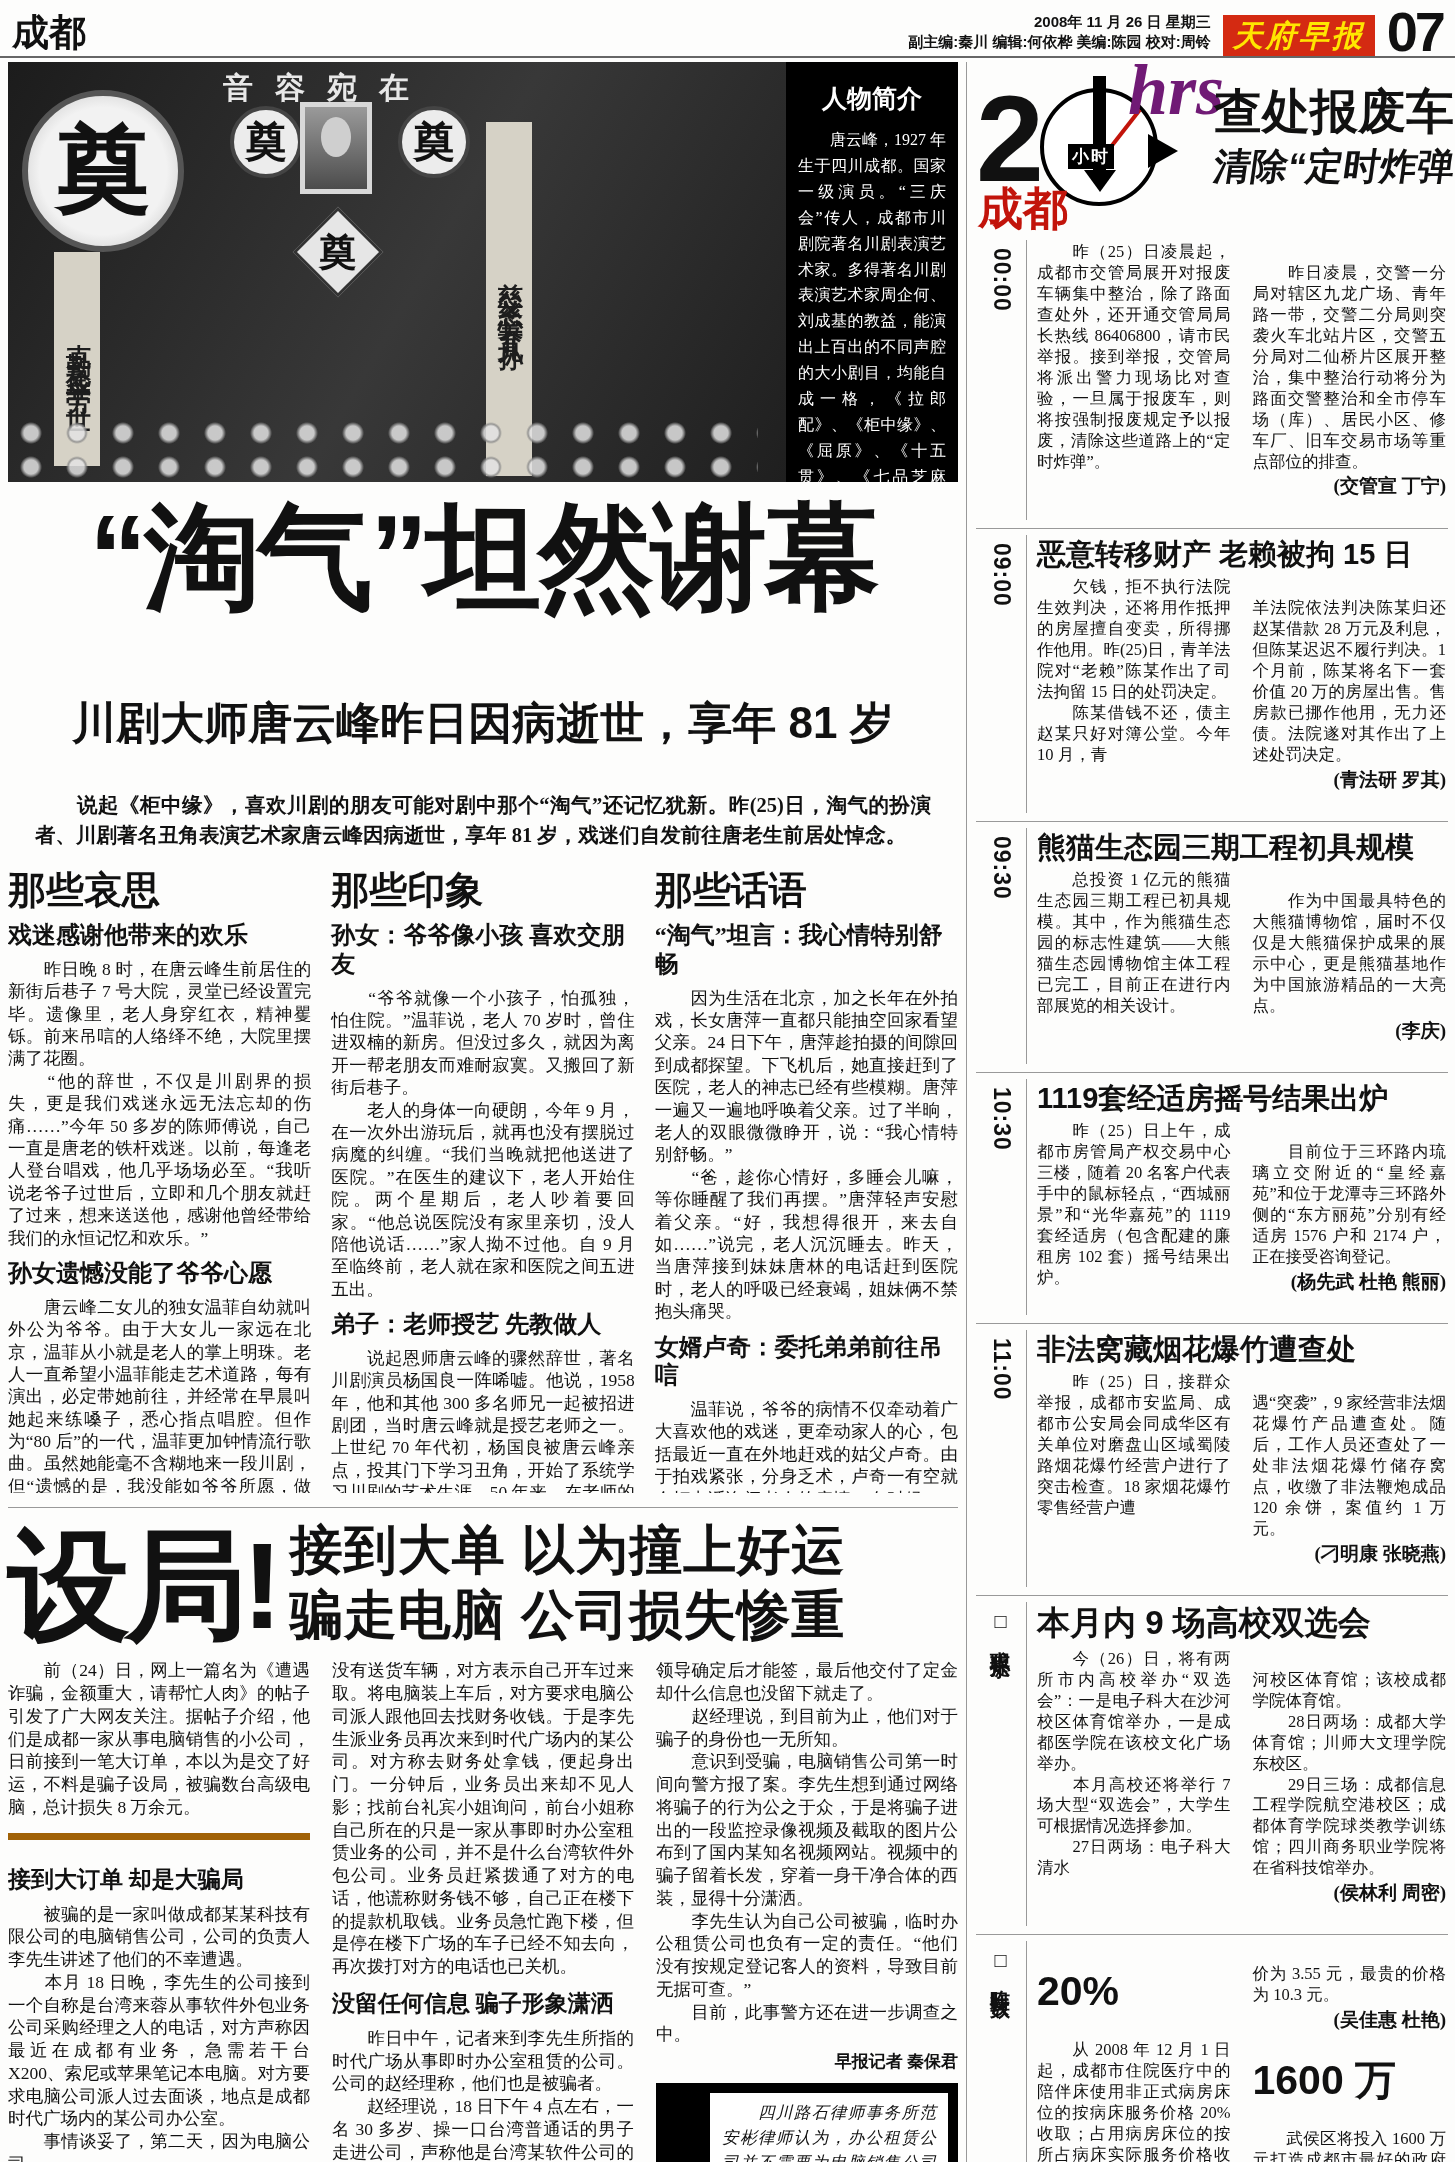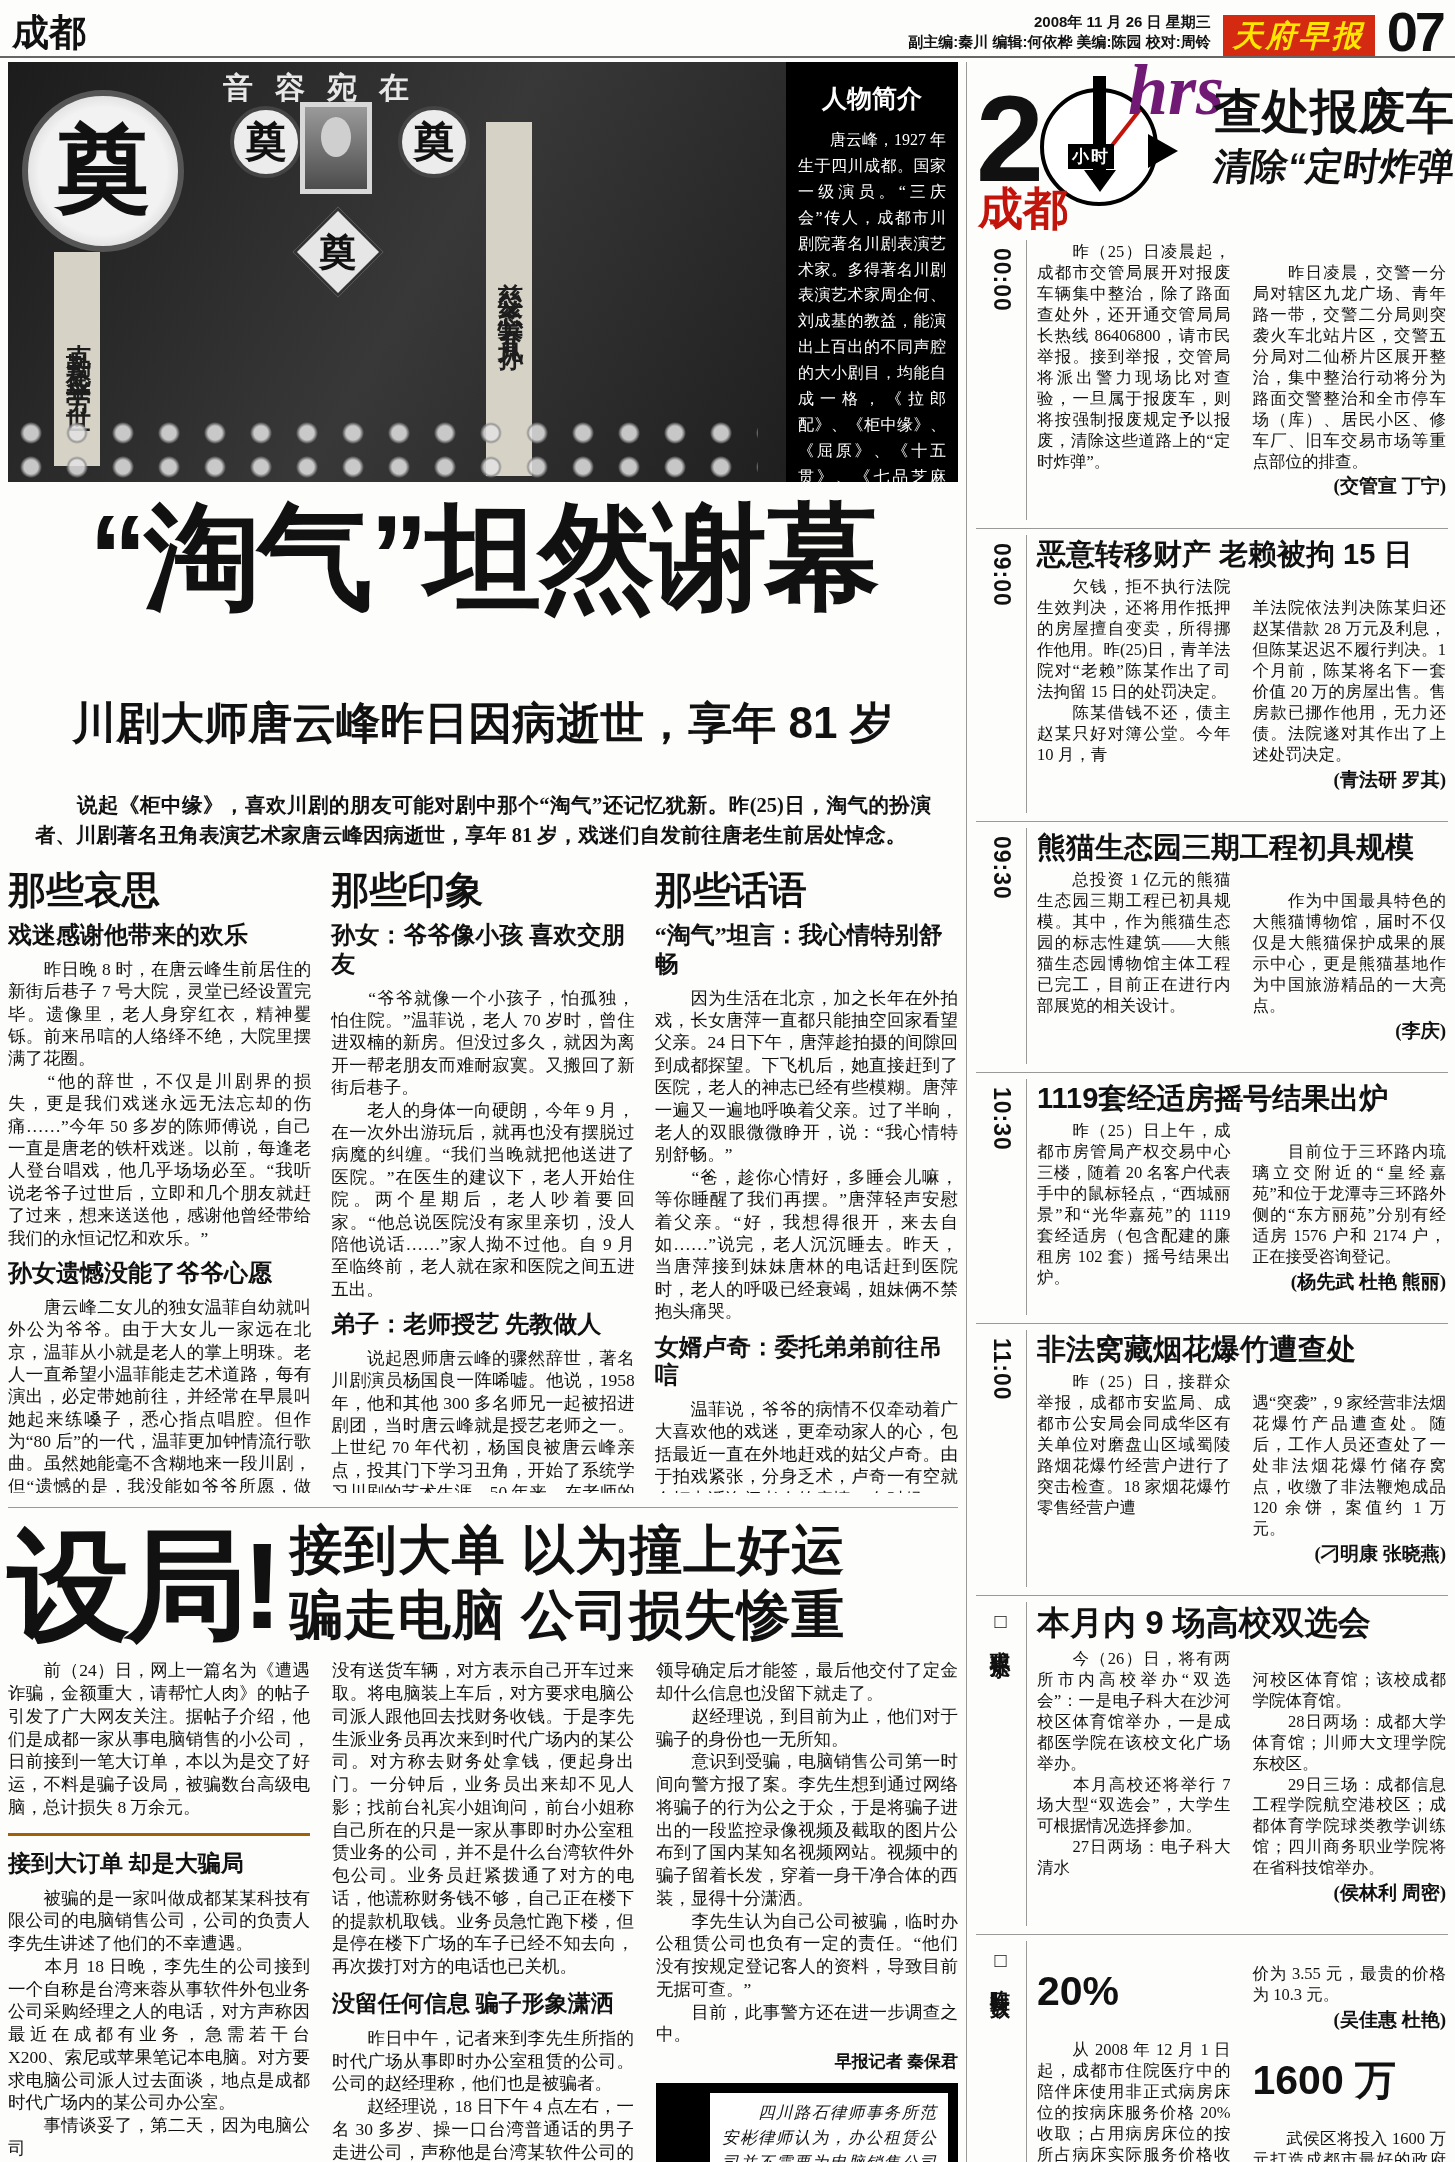--- a/index.html
+++ b/index.html
@@ -62,21 +62,21 @@
 
   .sect-divider{border:none;border-top:1px solid #999;margin:14px 0 0}
 
   
   .scam-head{display:flex;align-items:flex-end;gap:12px;padding:10px 0 6px}
   .scam-badge{font-family:"Liberation Sans",sans-serif;font-weight:900;font-size:122px;line-height:1;letter-spacing:-5px}
   .scam-lines{font-family:"Liberation Sans",sans-serif;font-weight:900;font-size:53px;line-height:1.22;letter-spacing:1px}
   .scam-cols{display:flex;gap:22px;height:556px;overflow:hidden;margin-top:6px}
   .scol{flex:1;min-width:0}
   .scol-sub{font-weight:bold;font-size:23px;margin:10px 0 8px}
-  .scol-sub.ruled{border-top:3px solid #a16207;padding-top:12px;margin-top:14px}
+  .scol-sub.ruled{border-top:7px solid #a16207;padding-top:24px;margin-top:14px}
   .sbody{font-size:17.5px;line-height:1.3;text-align:justify;white-space:pre-line}
   .s-byline{text-align:right;font-weight:bold;font-size:17px;margin:4px 0 8px}
   .lawyer{display:flex;background:#000;padding:5px;margin-top:10px}
   .lawyer-label{width:44px;color:#fff;writing-mode:vertical-lr;text-orientation:upright;font-family:"Liberation Sans",sans-serif;
                 font-weight:bold;font-size:25px;letter-spacing:6px;display:flex;align-items:center;justify-content:center}
   .lawyer-inner{flex:1;background:#fff;border:2px solid #000;margin:3px;padding:8px 12px;
                 font-style:italic;font-size:16.5px;line-height:1.5;text-align:justify;white-space:pre-line}
 
   
   .sidebar{position:absolute;left:976px;top:62px;width:472px}

